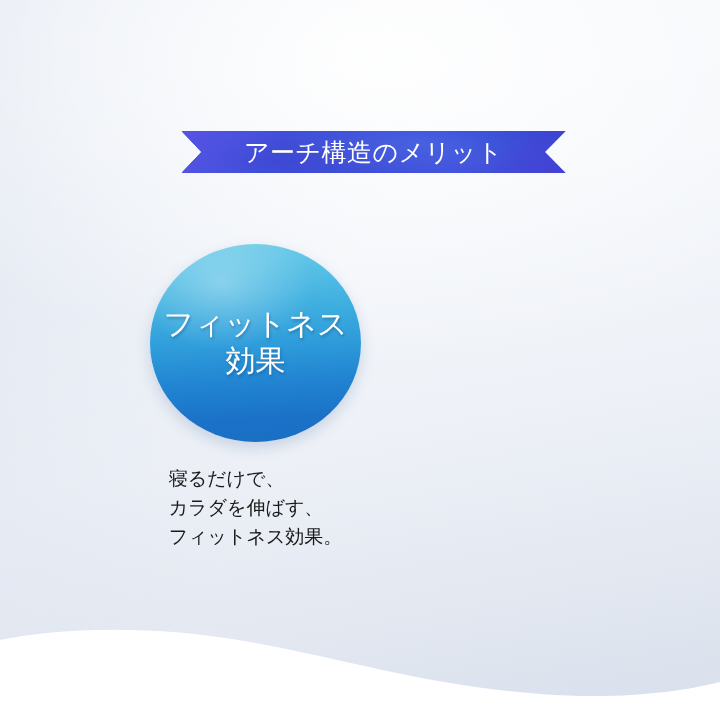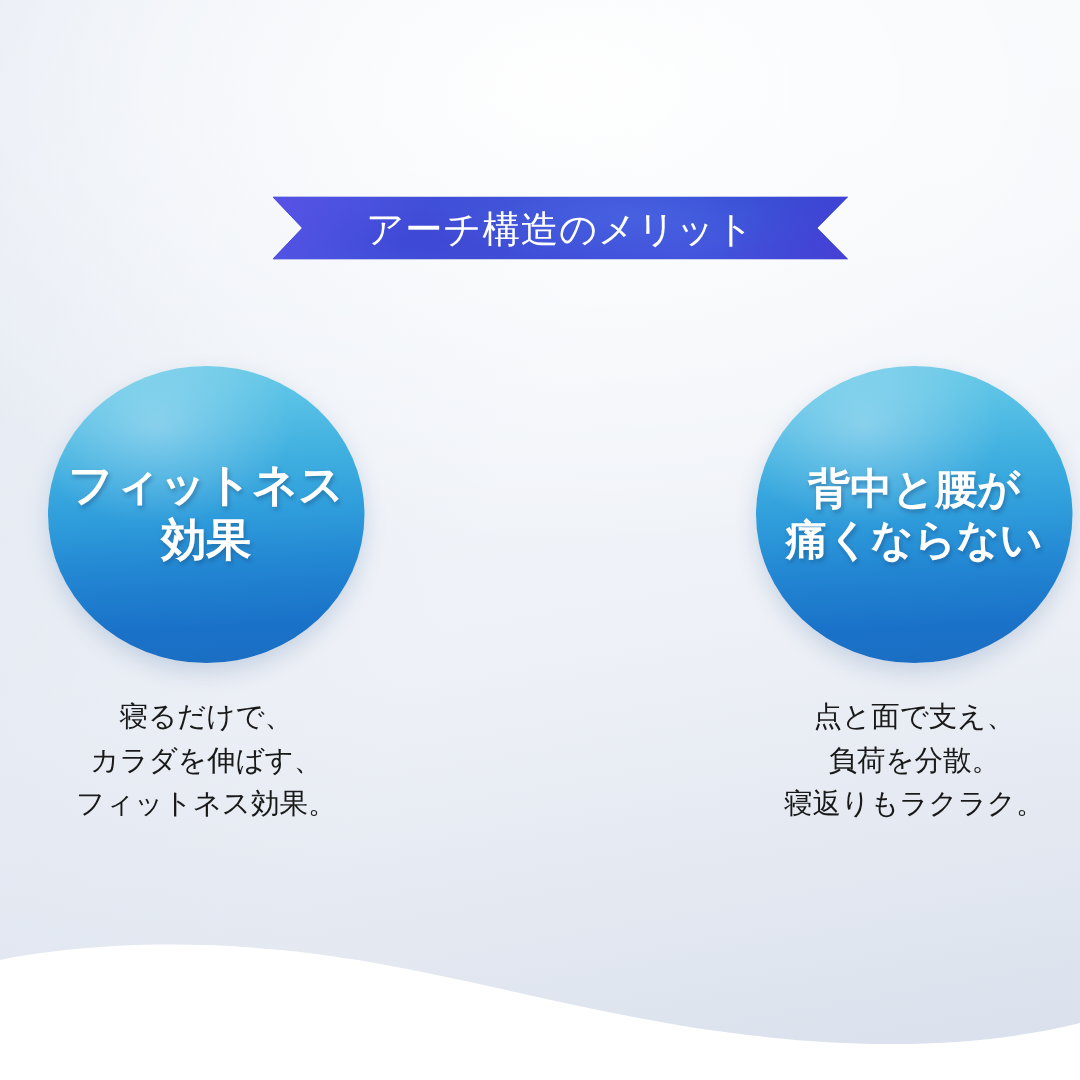--- a/index.html
+++ b/index.html
@@ -112,32 +112,32 @@
     background: radial-gradient(ellipse 62% 48% at 34% 20%, rgba(255,255,255,0.32) 0%, rgba(255,255,255,0) 70%);
     pointer-events: none;
   }
   .circle-label {
     position: relative;
     z-index: 2;
     color: #ffffff;
     text-align: center;
     font-size: 30px;
     line-height: 1.22;
-    font-weight: 700;
+    font-weight: 400;
     letter-spacing: 0px;
     text-shadow: 1px 2px 3px rgba(20,60,110,0.38);
     font-family: "DejaVu Serif", "Liberation Serif", serif;
     white-space: pre-line;
     padding: 0 6px;
   }
   .circle-label.wide { font-size: 28px; }
 
   .caption {
     margin-top: 22px;
-    text-align: center;
+    text-align: left;
     color: #191919;
     font-size: 19px;
     line-height: 1.52;
     white-space: pre-line;
     font-family: "DejaVu Sans", "Liberation Sans", sans-serif;
   }
 
   
   .wave {
     position: absolute;
@@ -170,29 +170,20 @@
 効果</div>
       </div>
       <div class="caption">寝るだけで、
 カラダを伸ばす、
 フィットネス効果。</div>
     </div>
 
     <div class="col">
     </div>
 
-    <div class="col">
-      <div class="circle">
-        <div class="circle-label wide">背中と腰が
-痛くならない</div>
-      </div>
-      <div class="caption">点と面で支え、
-負荷を分散。
-寝返りもラクラク。</div>
-    </div>
 
   </div>
 
   <svg class="wave" viewBox="0 0 720 130" preserveAspectRatio="none">
     <path d="M0,50 C60,38 150,34 250,52 C350,70 430,96 540,104 C620,110 680,102 720,92 L720,130 L0,130 Z" fill="#ffffff"></path>
   </svg>
 
 </div>
 
 </body></html>

